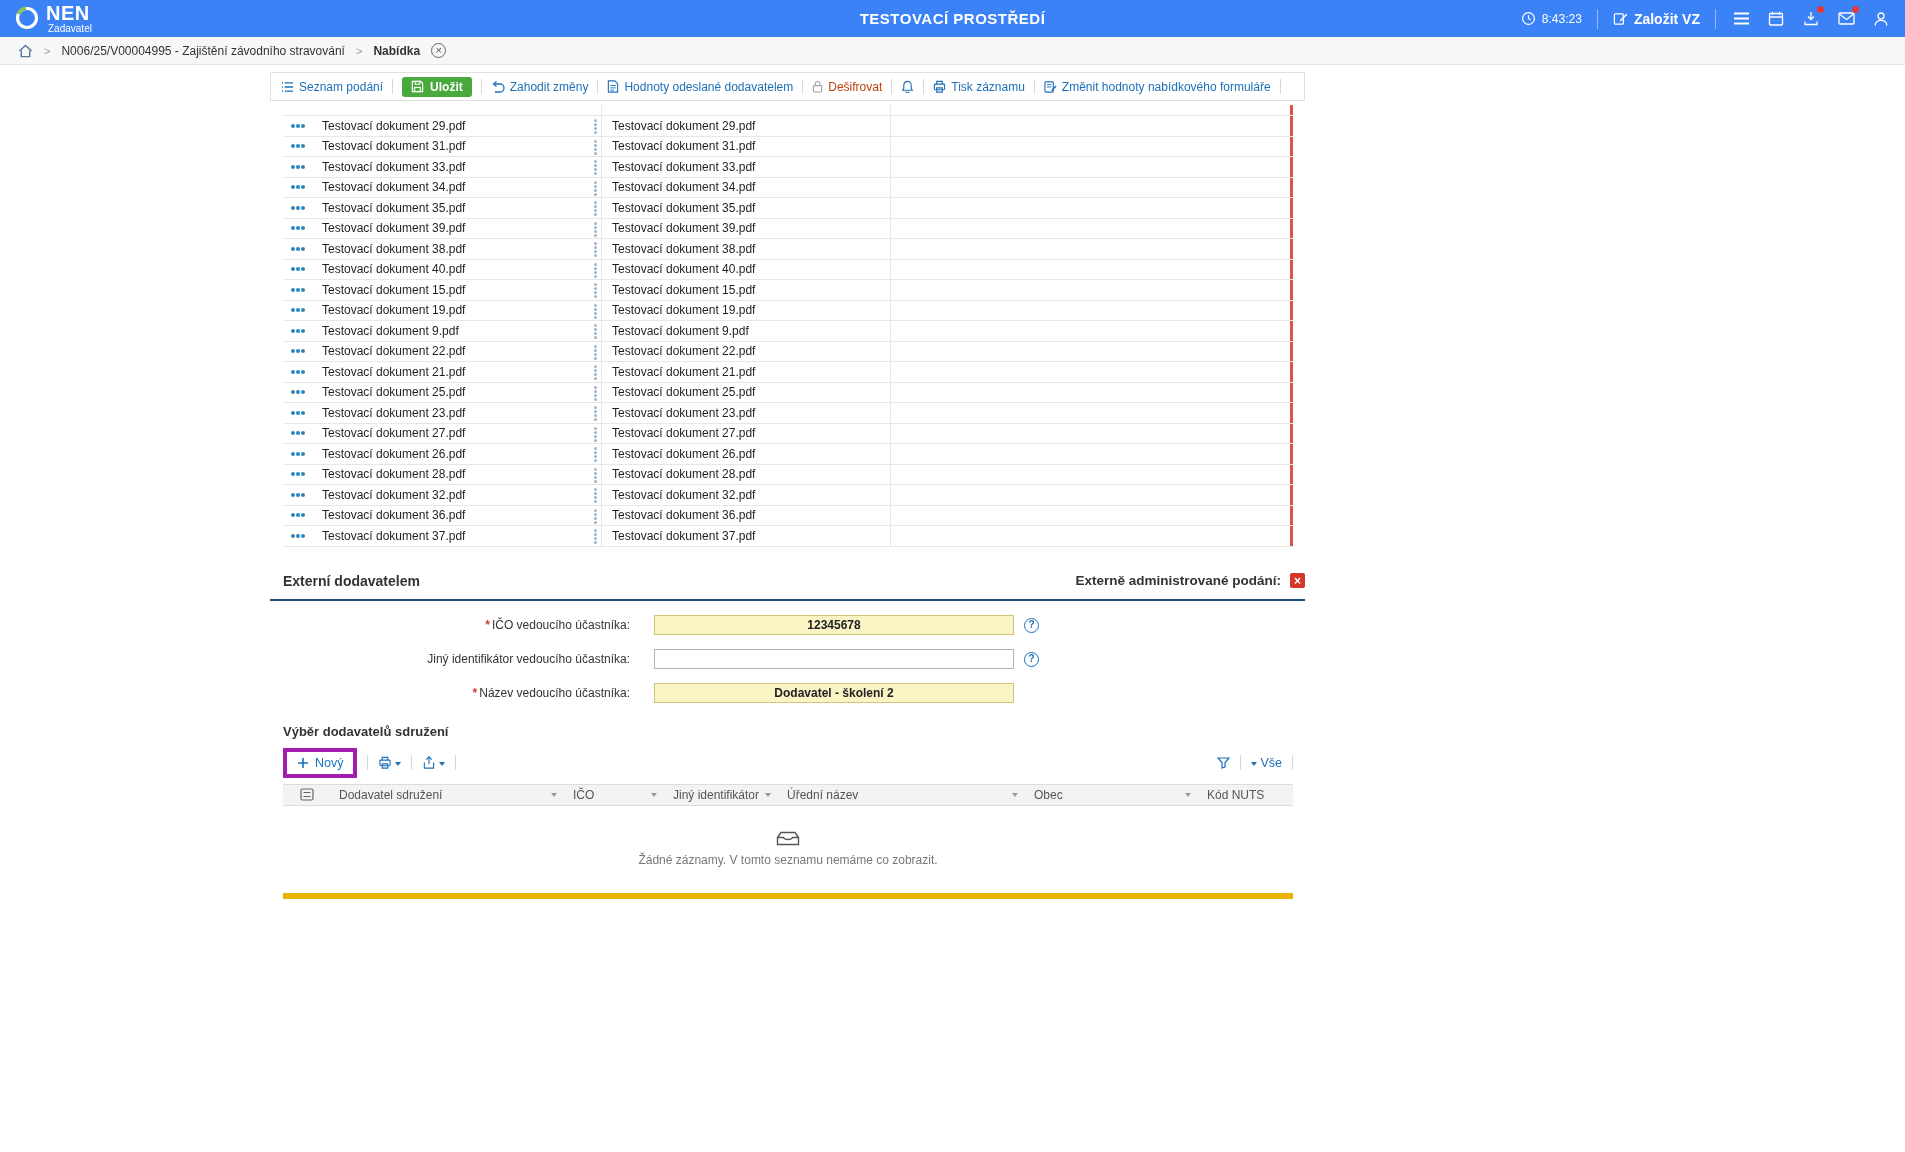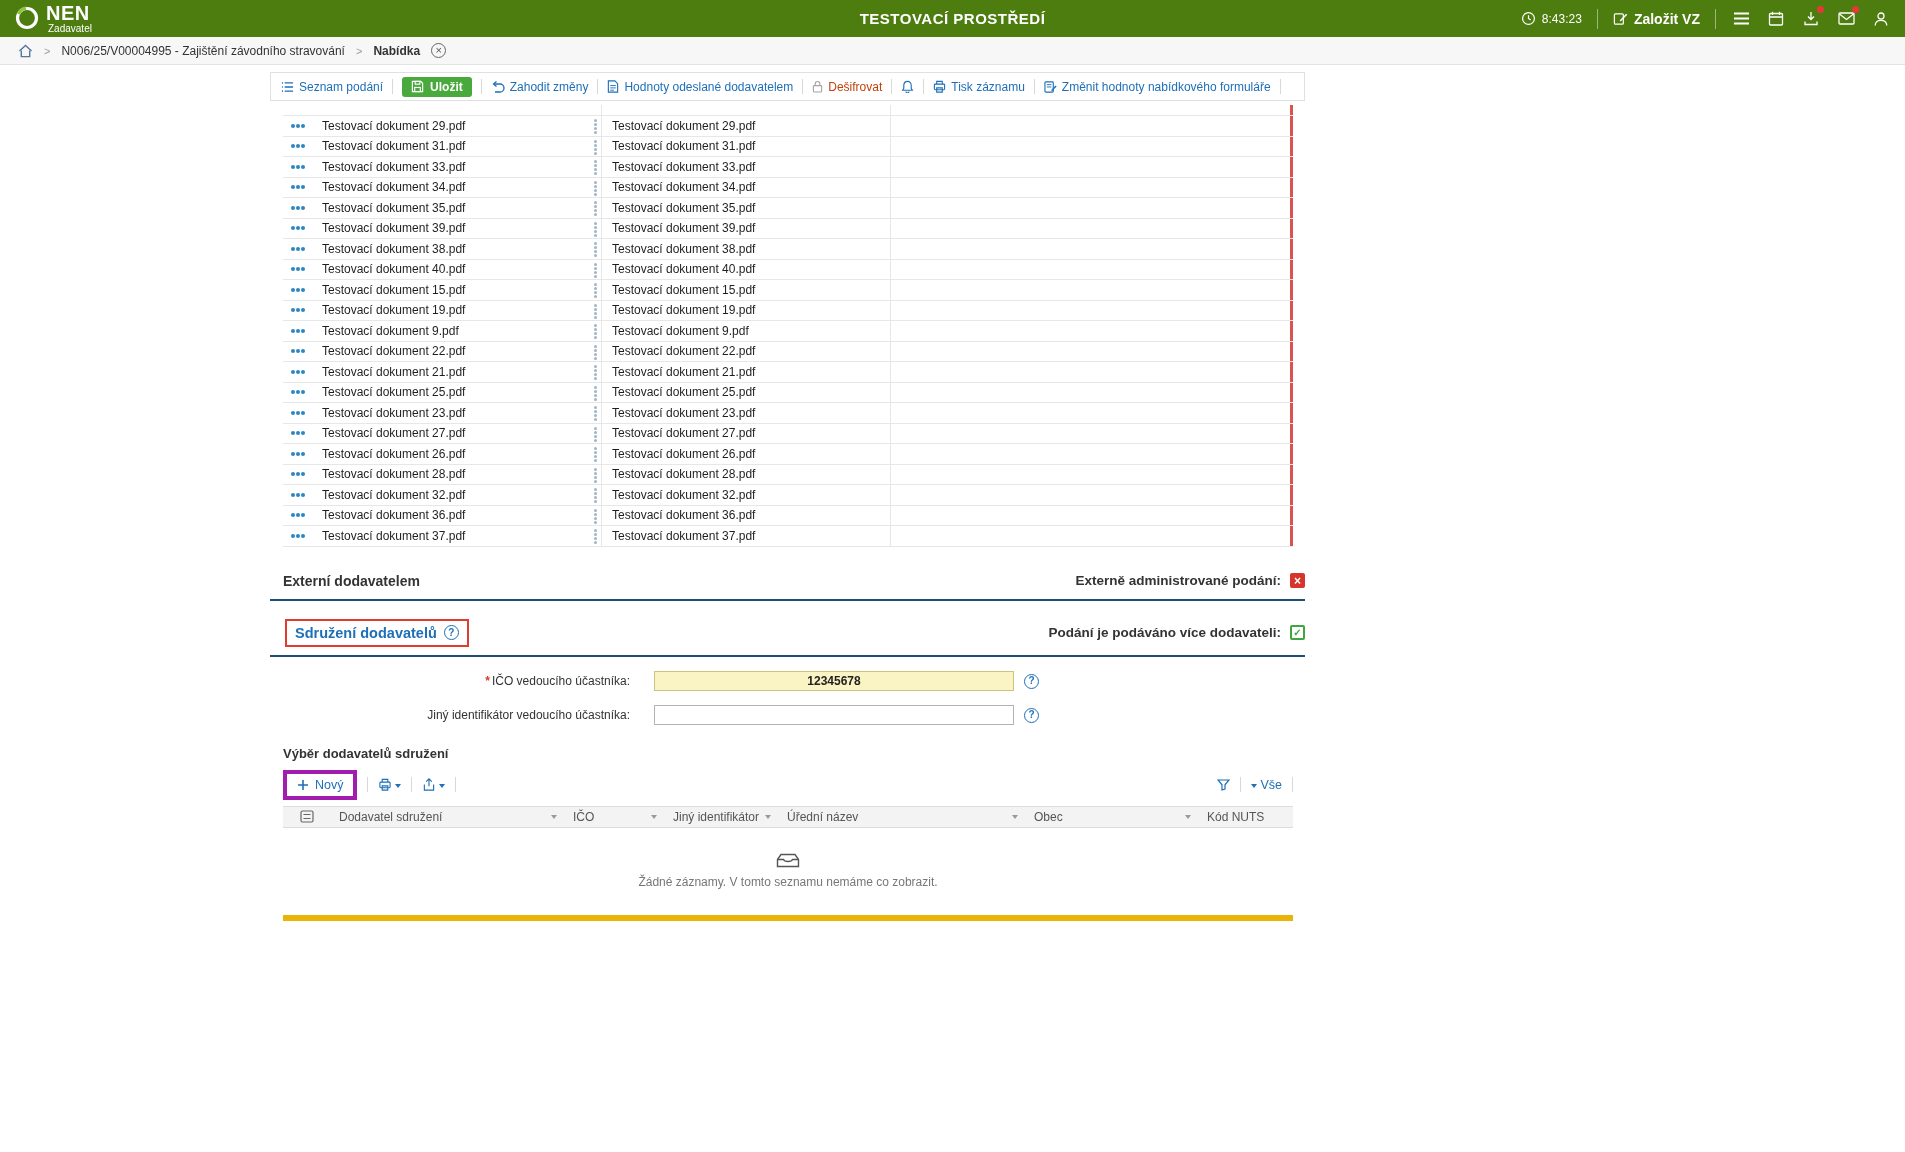--- a/index.html
+++ b/index.html
@@ -1,19 +1,19 @@
 <!DOCTYPE html>
 <html><head>
 <meta charset="utf-8">
 <style>
   html,body{margin:0;padding:0;background:#fff;}
   body{width:1905px;height:1152px;font-family:"Liberation Sans",sans-serif;overflow:hidden;position:relative;}
 
   
-  .topbar{height:37px;background:#4d7c0f;color:#fff;display:flex;align-items:center;padding:0 14px;position:relative;box-sizing:border-box;}
+  .topbar{height:37px;background:#3b82f6;color:#fff;display:flex;align-items:center;padding:0 14px;position:relative;box-sizing:border-box;}
   .logo-wrap{display:flex;align-items:flex-start;gap:6px;}
   .logo-col{display:flex;flex-direction:column;line-height:1;}
   .logo-text{font-size:20px;font-weight:700;letter-spacing:.5px;}
   .logo-sub{font-size:10px;margin-top:2px;margin-left:42px;}
   .topbar-title{position:absolute;left:50%;transform:translateX(-50%);font-weight:700;font-size:15px;letter-spacing:.5px;}
   .topbar-right{margin-left:auto;display:flex;align-items:center;gap:15px;font-size:12px;}
   .tb-group{display:flex;align-items:center;gap:6px;}
   .tb-sep{width:1px;height:20px;background:rgba(255,255,255,.45);}
   .tb-create{font-size:14px;font-weight:700;display:flex;align-items:center;gap:6px;cursor:pointer;}
   .tb-ic{position:relative;display:flex;align-items:center;justify-content:center;width:20px;height:20px;cursor:pointer;}
@@ -518,41 +518,35 @@
   </div>
 
   <div class="section-head">
     <span class="sec-title">Externí dodavatelem</span>
     <span class="sec-right">
       <span>Externě administrované podání:</span>
       <span class="flag-x"></span>
     </span>
   </div>
 
-  <div class="section-head consortium-head">
-    <span class="annot-box">
-      <span class="sec-title-blue">Sdružení dodavatelů</span>
-      <span class="help-icon"></span>
-    </span>
-    <span class="sec-right">
-      <span>Podání je podáváno více dodavateli:</span>
-      <span class="flag-check"></span>
-    </span>
-  </div>
 
   <div class="form-area">
     <div class="form-row">
       <span class="form-label"><span class="star">*</span><span>IČO vedoucího účastníka:</span></span>
       <input class="form-input required" value="12345678" style="">
       <span class="help-icon"></span>
     </div>
     <div class="form-row">
       <span class="form-label"><span>Jiný identifikátor vedoucího účastníka:</span></span>
       <input class="form-input" value="" style="">
       <span class="help-icon"></span>
+    </div>
+    <div class="form-row">
+      <span class="form-label"><span class="star">*</span><span>Název vedoucího účastníka:</span></span>
+      <input class="form-input required" value="Dodavatel - školení 2" style="">
     </div>
   </div>
 
   <div class="grid-title">Výběr dodavatelů sdružení</div>
 
   <div class="grid-toolbar">
     <div class="gt-left">
       <span class="annot-new">
         <svg width="12" height="12" viewBox="0 0 12 12">
           <path d="M6 1 V11 M1 6 H11" stroke="#1e6fb8" stroke-width="1.6"></path>

